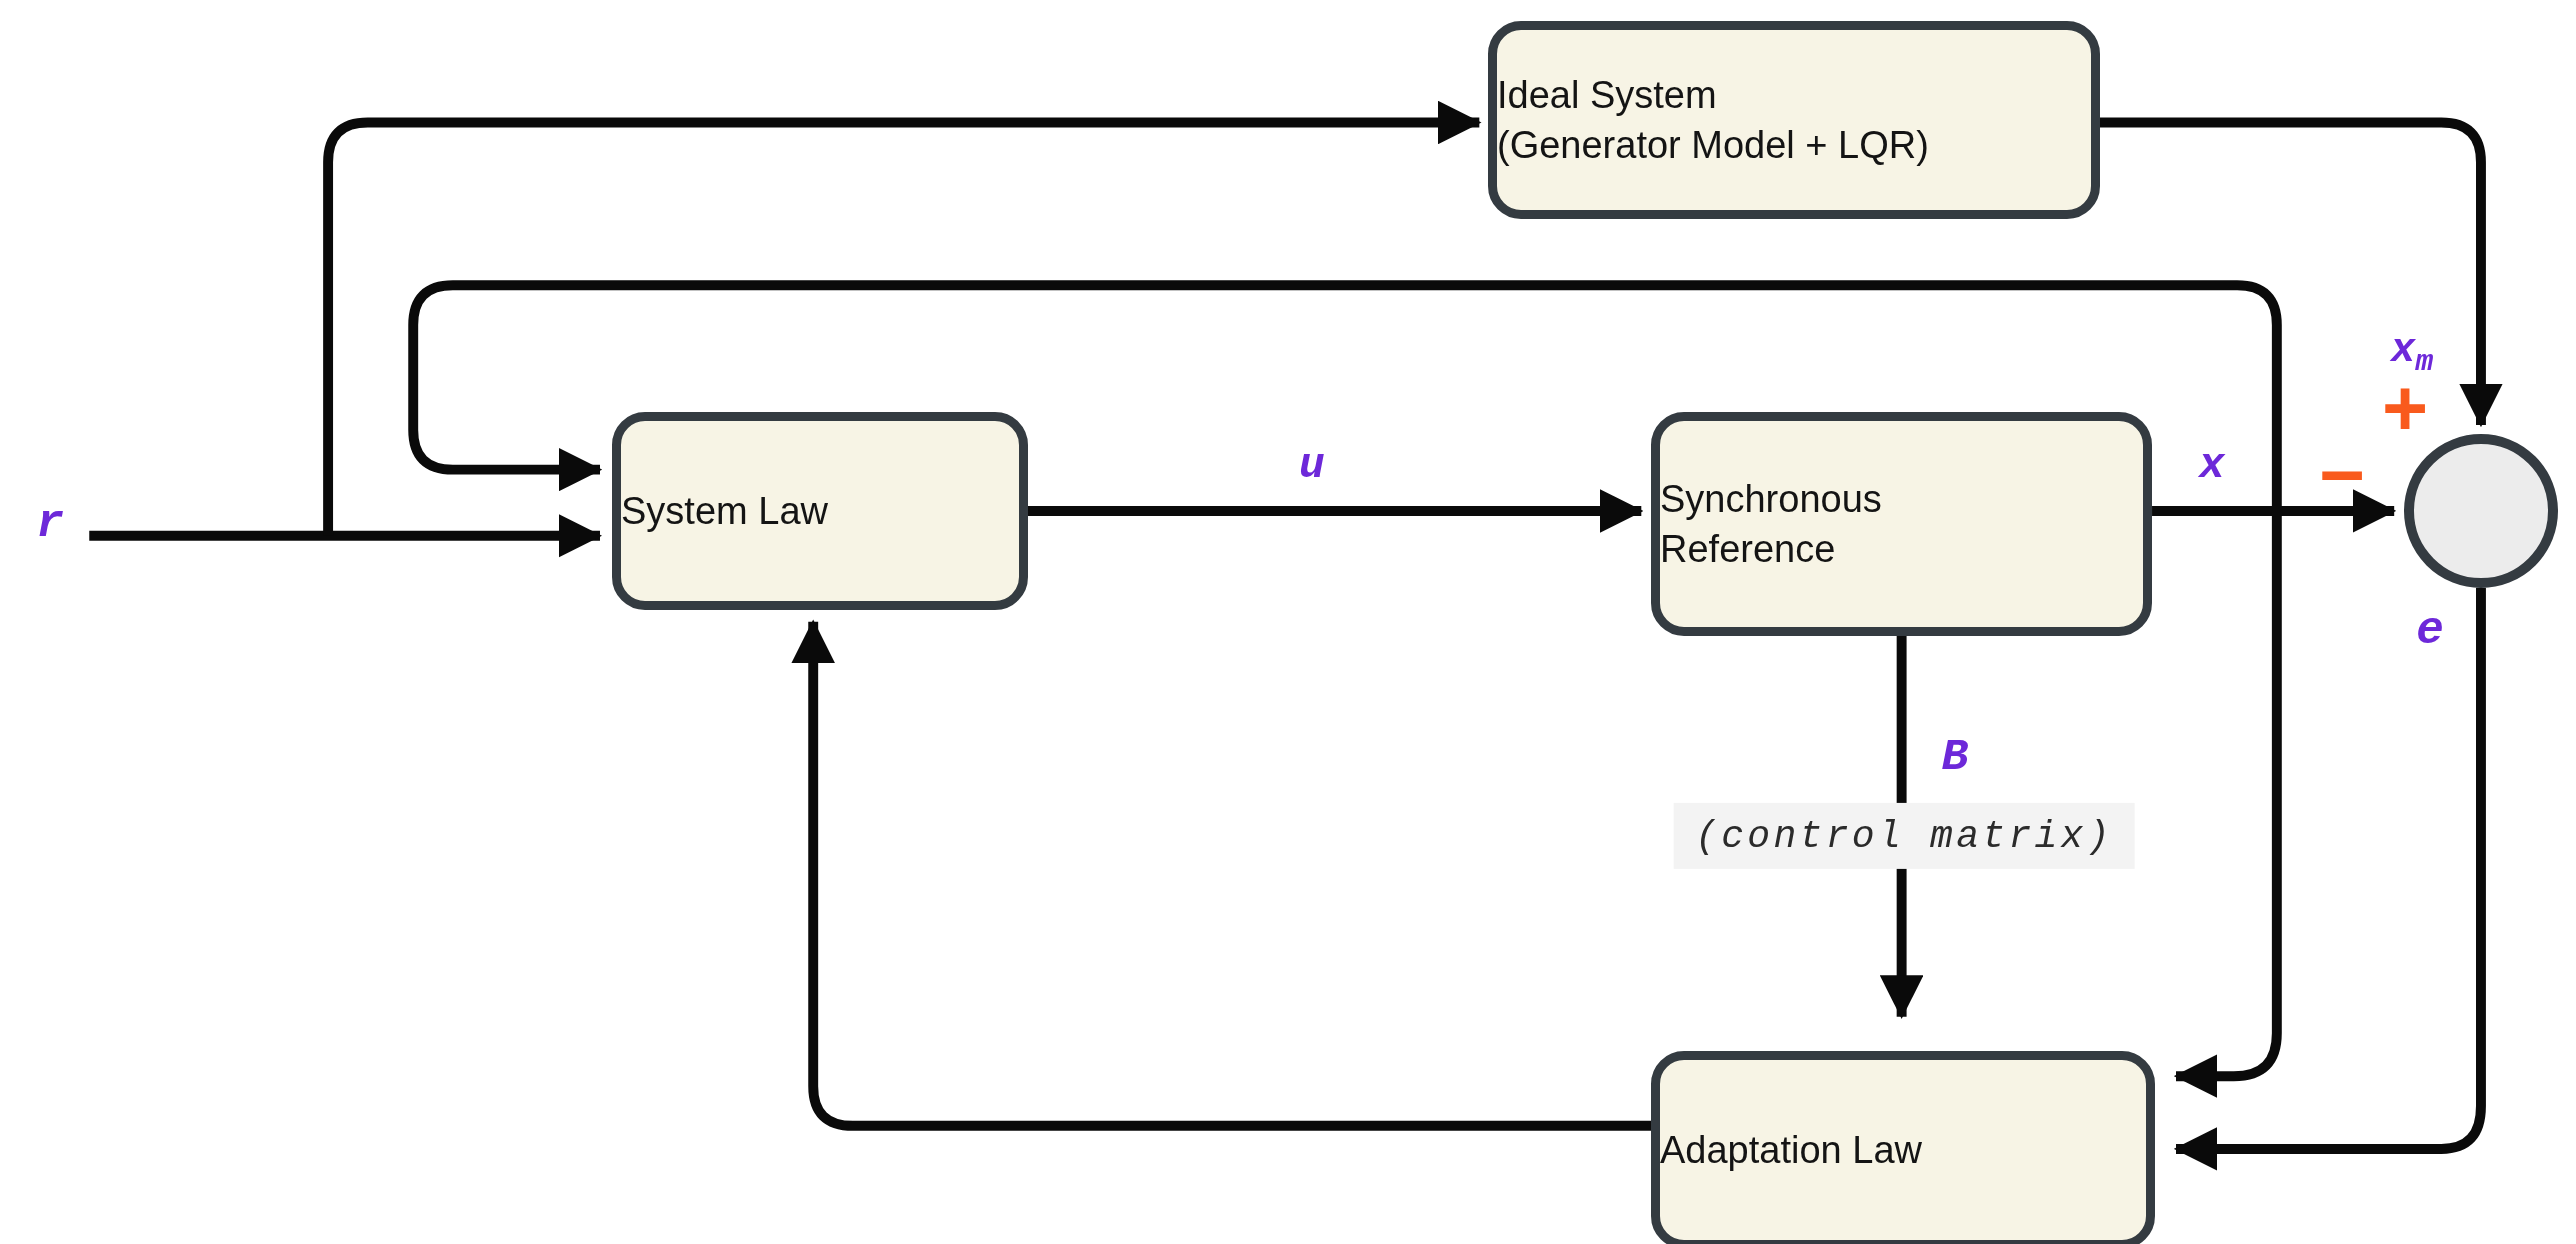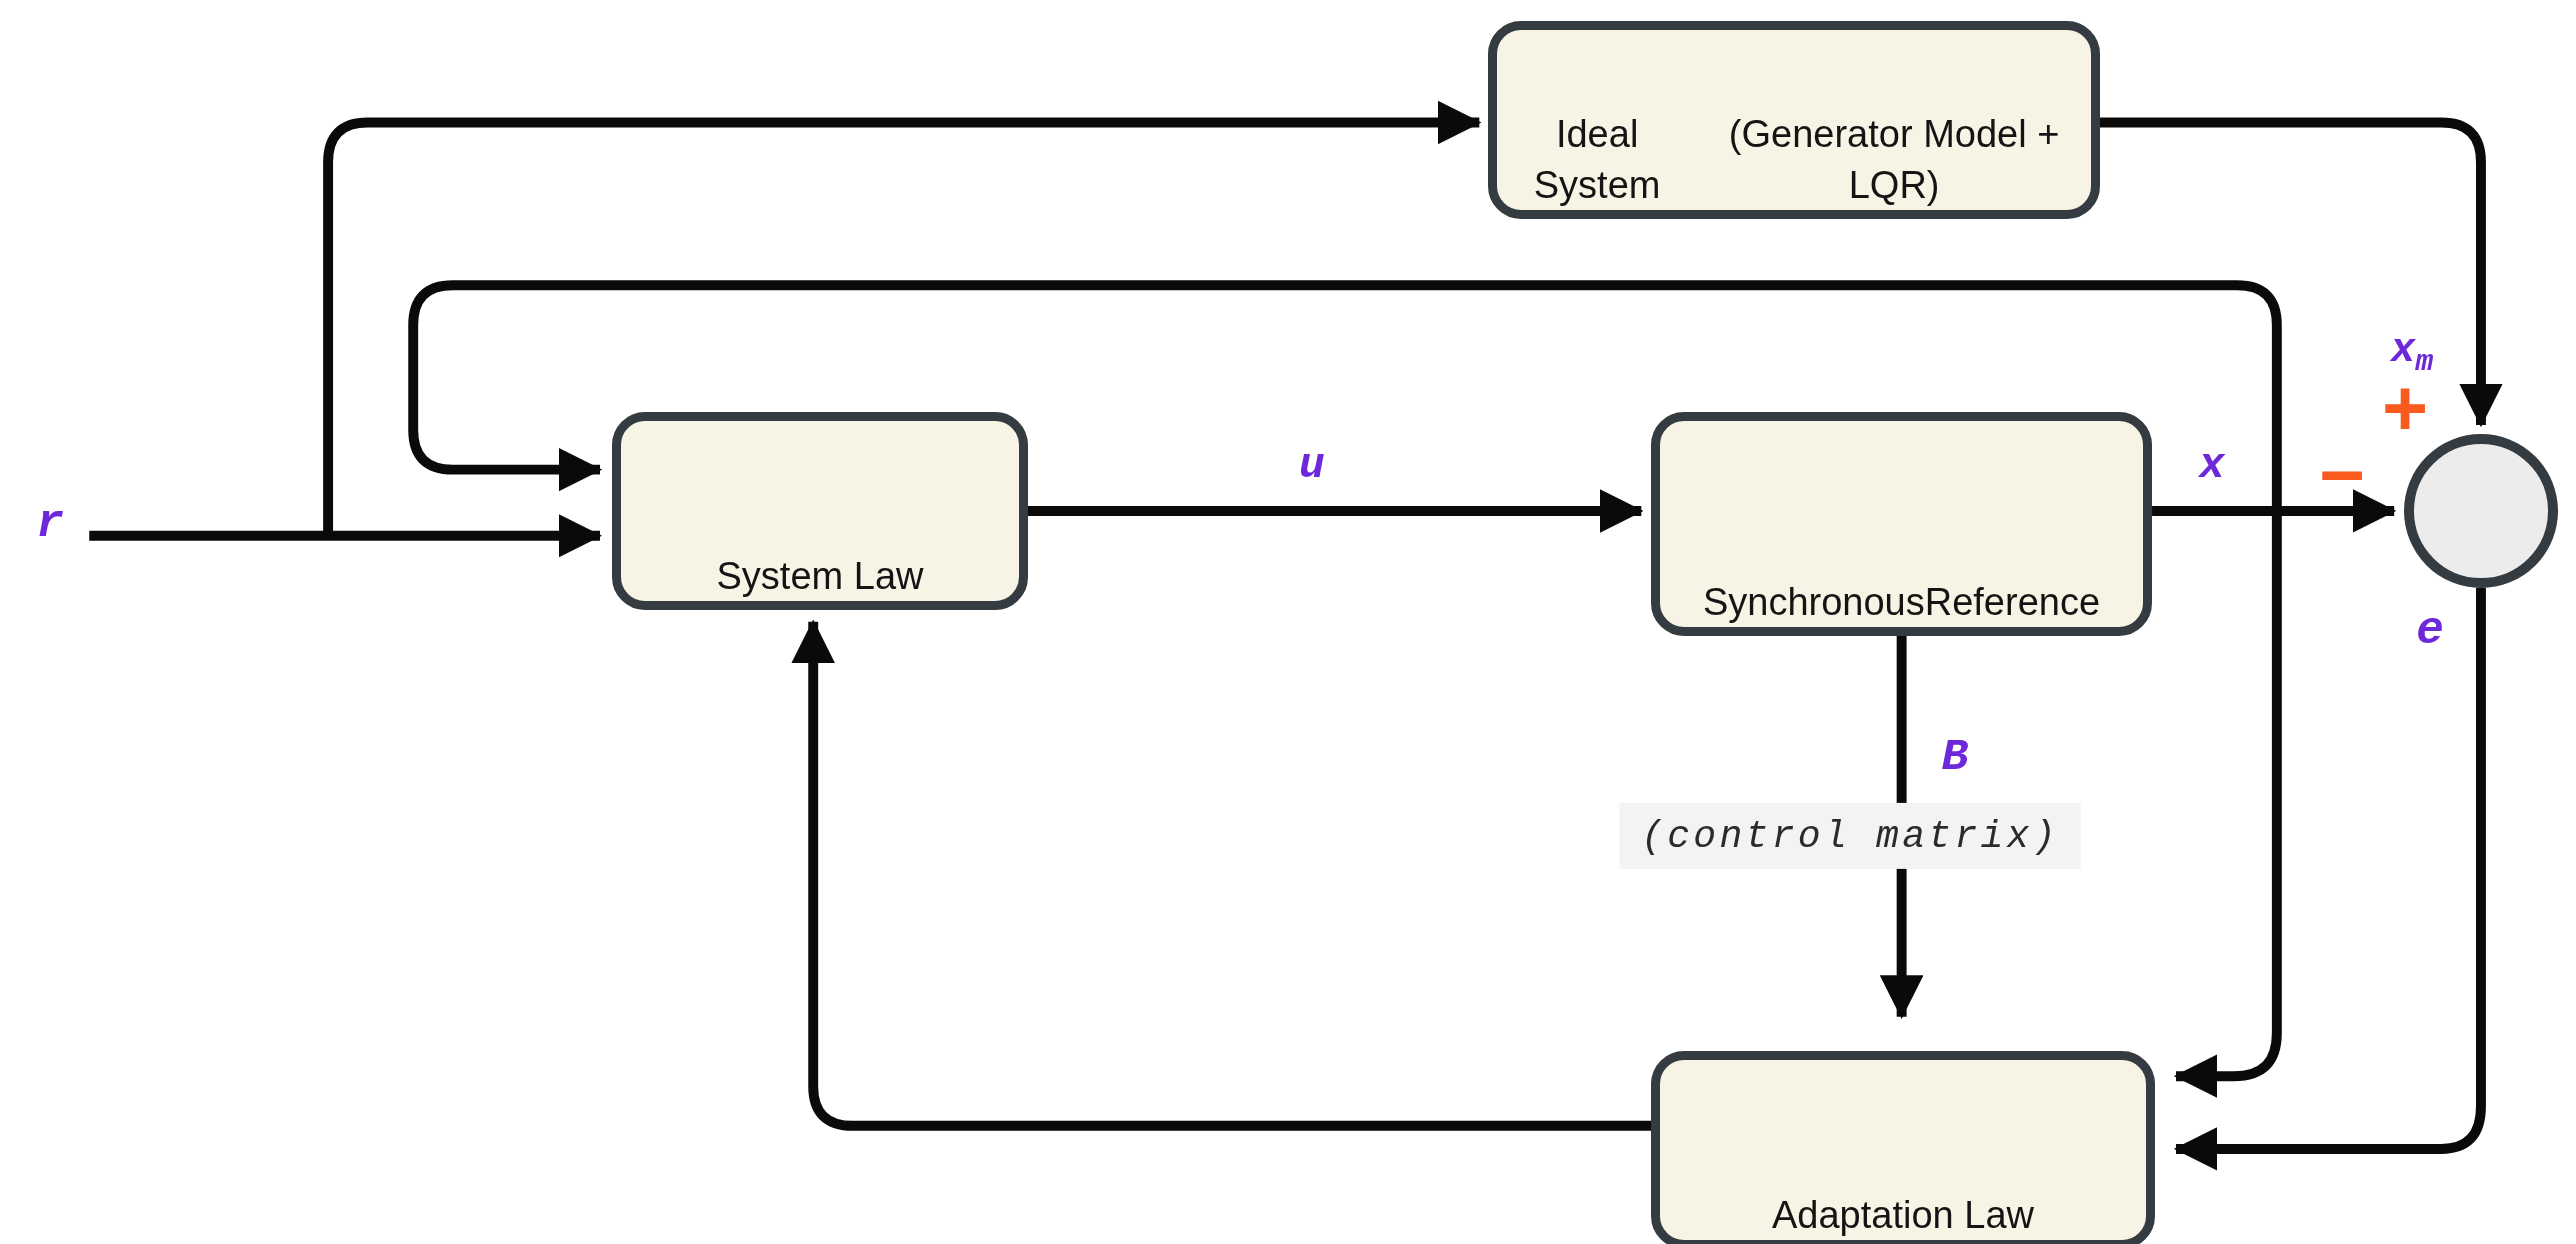--- a/index.html
+++ b/index.html
@@ -13,22 +13,22 @@
   }
   svg.wires { position: absolute; left: 0; top: 0; }
   .wire { stroke: #0a0a0a; stroke-width: 12; fill: none; }
   .block {
     position: absolute;
     box-sizing: border-box;
     background: #f7f4e5;
     border: 9px solid #343b41;
     border-radius: 33px;
     display: flex;
-    flex-direction: row;
-    align-items: flex-end;
+    flex-direction: column;
+    align-items: flex-start;
     justify-content: center;
     text-align: center;
     font: 400 38px/1.32 "Liberation Sans", sans-serif;
     color: #141414;
   }
   .junction {
     position: absolute;
     box-sizing: border-box;
     width: 154px; height: 154px;
     border: 10.7px solid #343b41;
@@ -131,16 +131,16 @@
   <div class="sig" style="left:2412px; top:350px; font-size:41px;"><span>x</span><sub>m</sub></div>
 
   <div class="sign" style="left:2405px; top:407px;">+</div>
 
   <div class="sign" style="left:2342px; top:474px;">−</div>
 
   <div class="sig" style="left:2430px; top:631px; font-size:46px;">e</div>
 
   <div class="sig" style="left:1955px; top:757px; font-size:45px;">B</div>
 
-  <div class="matrix-note" style="left:1850px; top:836px;">(control matrix)</div>
+  <div class="matrix-note" style="left:1904px; top:836px;">(control matrix)</div>
 
 </div>
 
 
 </body></html>

